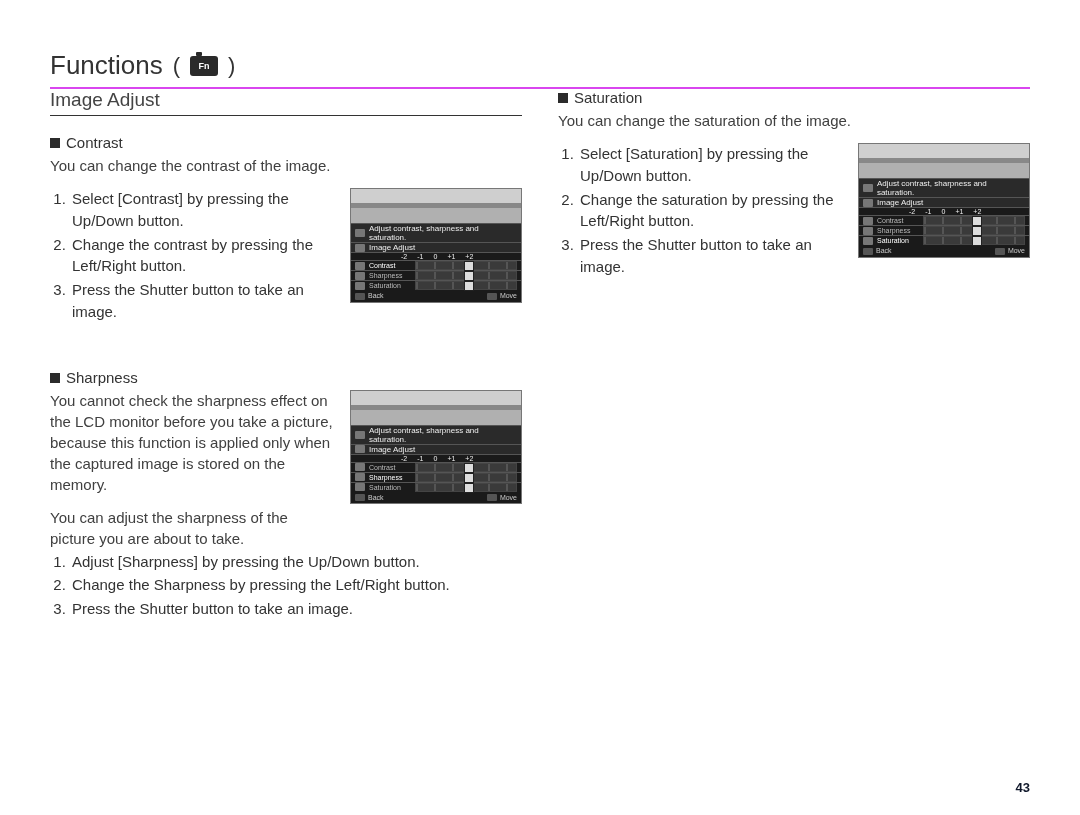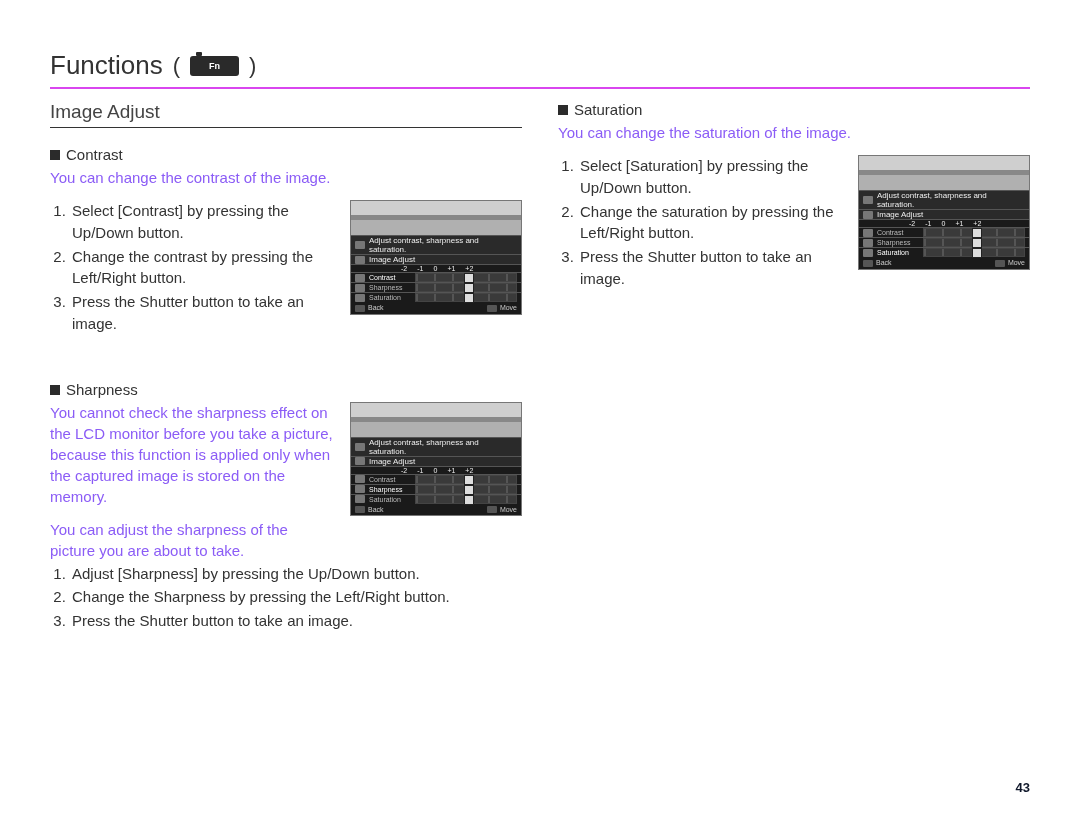--- a/index.html
+++ b/index.html
@@ -1,27 +1,27 @@
 <!DOCTYPE html>
 <html><head>
 <meta charset="utf-8">
 <style>
   html,body{margin:0;padding:0;background:#fff;}
   .page{width:1080px;height:815px;position:relative;font-family:Arial,Helvetica,sans-serif;color:#333;box-sizing:border-box;padding:50px 50px 30px 50px;}
   .page-title{font-size:26px;font-weight:400;border-bottom:2px solid #d946ef;padding-bottom:6px;display:flex;align-items:center;gap:10px;}
-  .cam-icon{display:inline-flex;align-items:center;justify-content:center;width:49px;height:20px;background:#2a2a2a;border-radius:3px;position:relative;}
+  .cam-icon{display:inline-flex;align-items:center;justify-content:center;width:28px;height:20px;background:#2a2a2a;border-radius:3px;position:relative;}
   .cam-icon:before{content:"";position:absolute;top:-4px;left:6px;width:6px;height:4px;background:#2a2a2a;border-radius:1px;}
   .cam-icon span{color:#fff;font-size:9px;font-weight:700;}
-  .cols{display:flex;gap:36px;margin-top:12px;}
+  .cols{display:flex;gap:36px;margin-top:0;}
   .col{flex:1;}
   .subsection{font-size:19px;color:#444;border-bottom:1px solid #333;padding-bottom:4px;margin-bottom:18px;}
   .block{margin-bottom:44px;}
   .block-title{font-size:15px;color:#333;margin:0 0 4px 0;}
   .sq{display:inline-block;width:10px;height:10px;background:#2b2b2b;margin-right:6px;vertical-align:baseline;}
-  .desc{font-size:15px;line-height:1.4;margin:0 0 12px 0;color:#8b5cf6;}
+  .desc{font-size:15px;line-height:1.4;margin:0 0 12px 0;color:#404040;}
   .row{display:flex;align-items:flex-start;gap:14px;}
   ol.steps{margin:0;padding-left:20px;font-size:15px;line-height:1.45;color:#333;}
   ol.steps li{margin-bottom:2px;padding-left:2px;}
   
   .lcd{width:170px;flex:0 0 170px;border:1px solid #777;background:#d7d7d7;font-size:8px;color:#eee;}
   .lcd .photo{height:34px;background:linear-gradient(#cfcfcf 40%,#888 40%,#888 55%,#b0b0b0 55%);}
   .lcd .stripe{background:#2a2a2a;padding:0 4px;border-top:1px solid #555;display:flex;align-items:center;gap:4px;}
   .lcd .stripe.blk{background:#1a1a1a;}
   .lcd .scale{display:flex;justify-content:flex-end;gap:10px;padding-right:6px;font-size:7px;}
   .lcd .srow{display:flex;align-items:center;gap:4px;}

